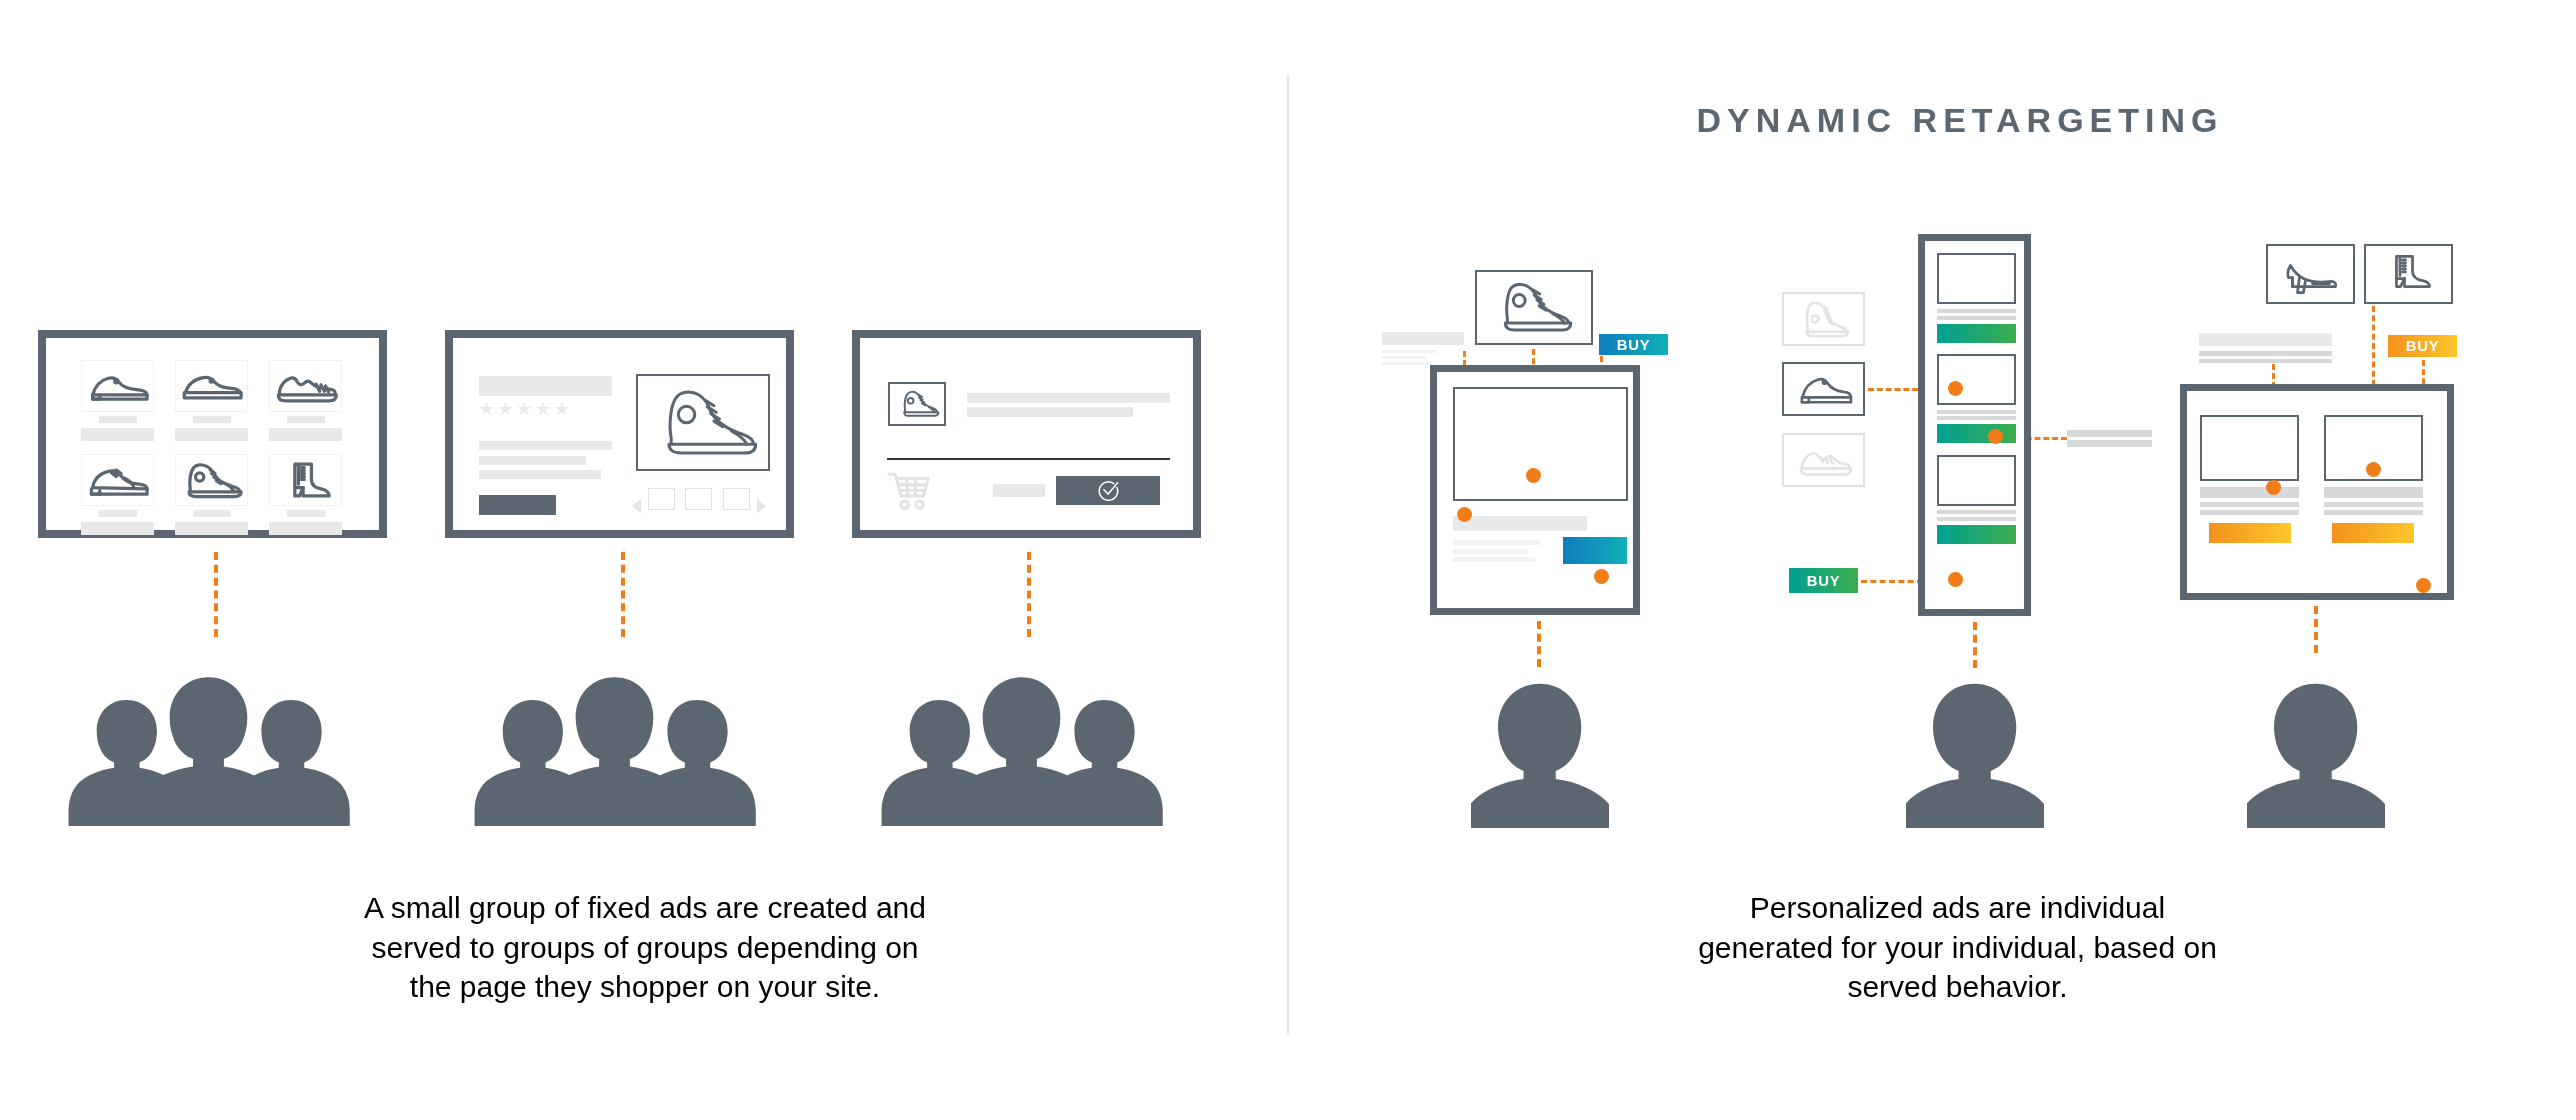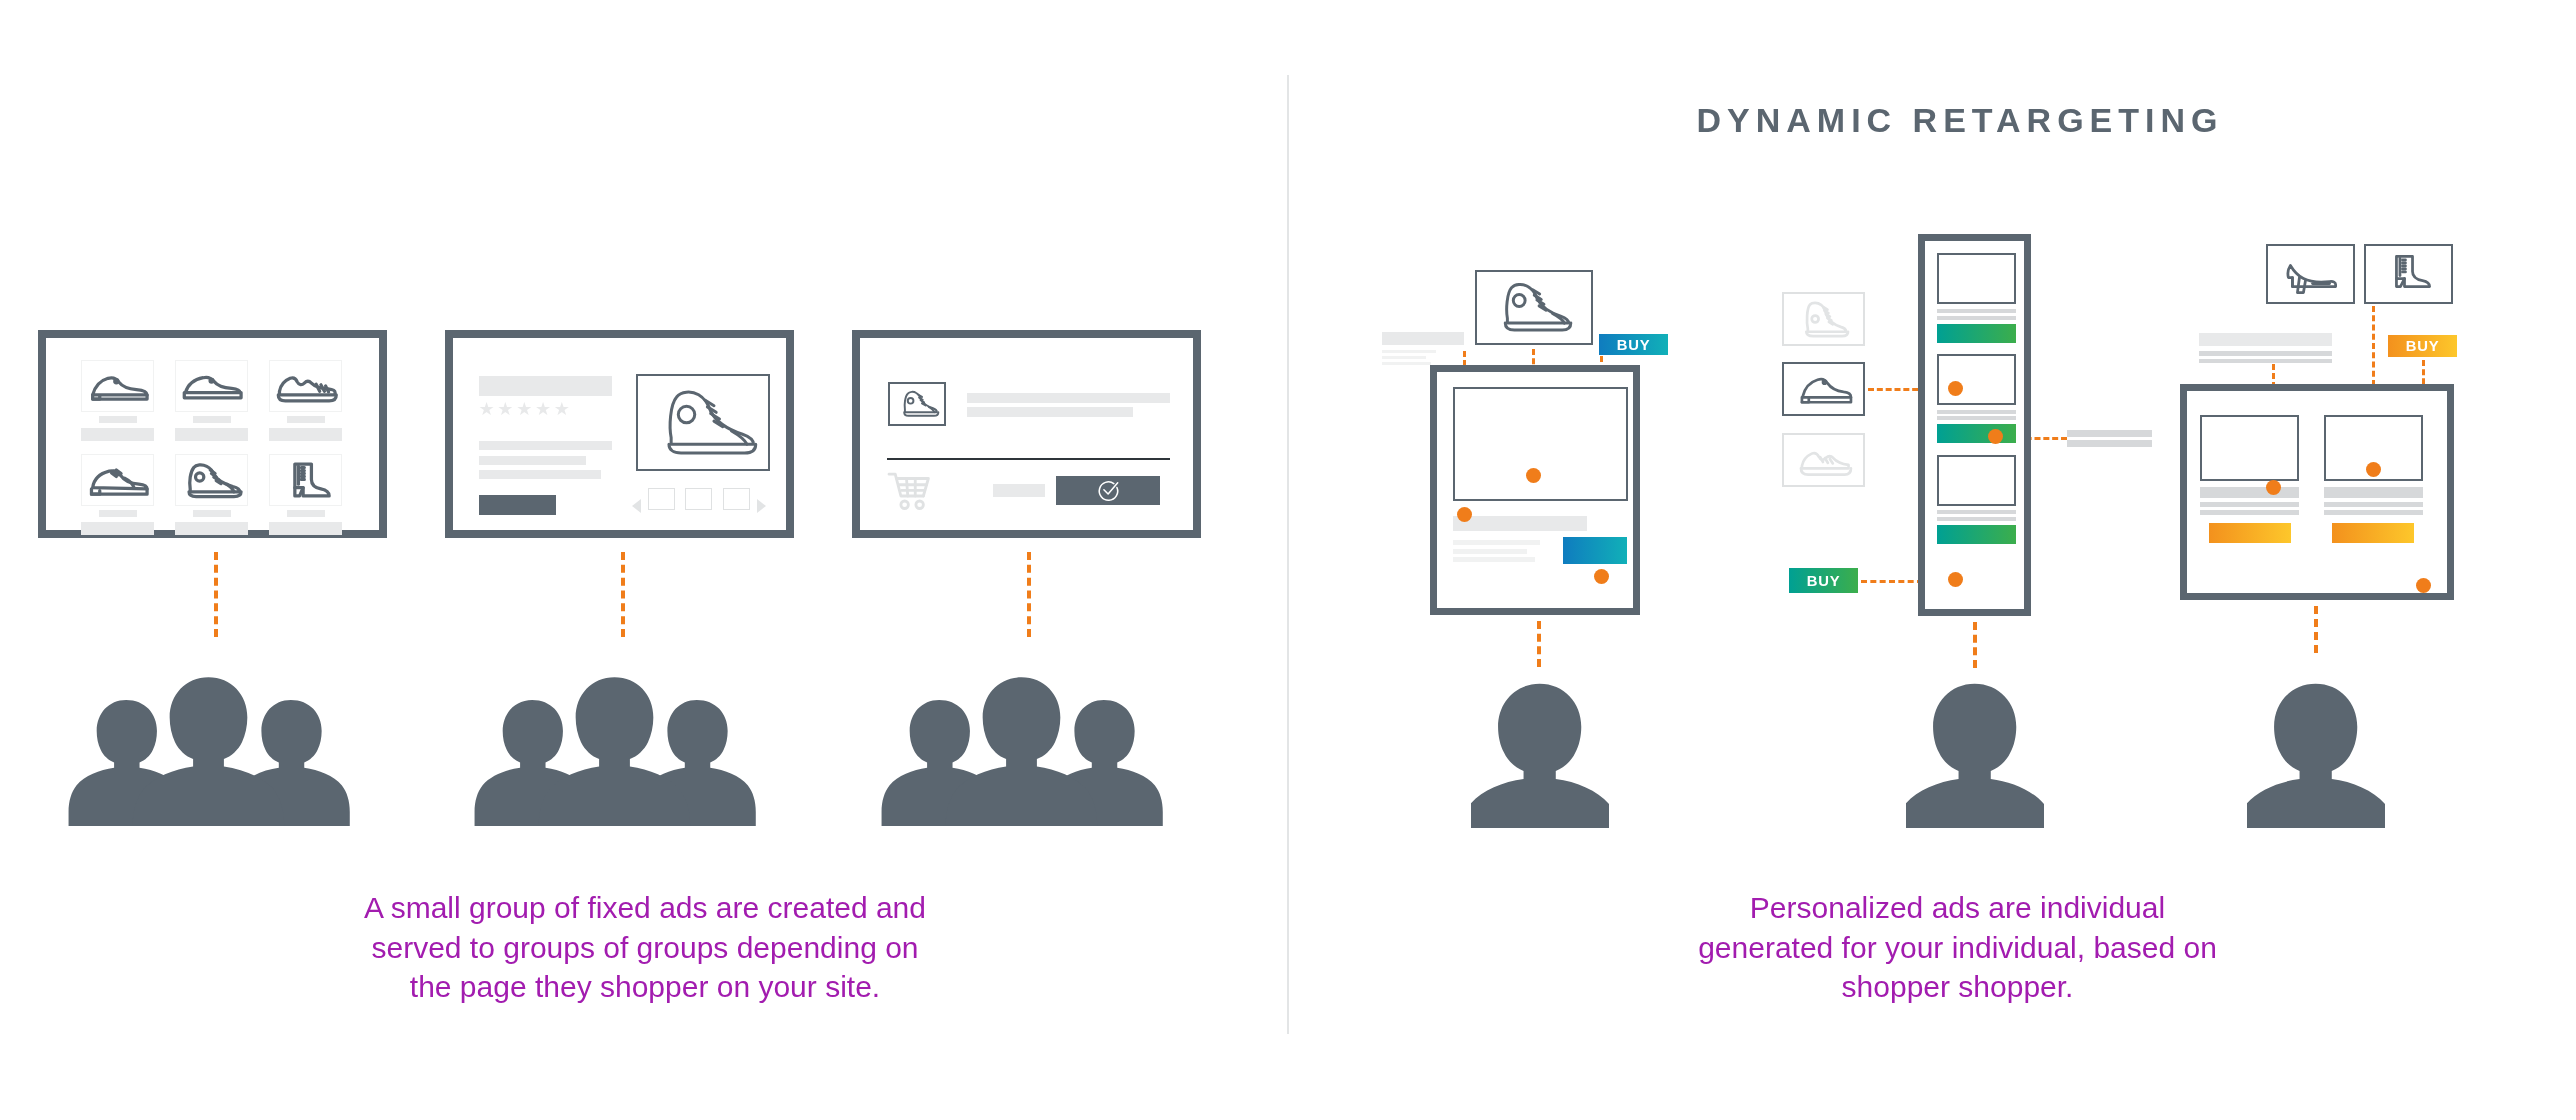--- a/index.html
+++ b/index.html
@@ -29,21 +29,21 @@
     position: absolute;
     left: 1287px; top: 75px;
     width: 2px; height: 959px;
     background: #e3e5e6;
   }
 
   .caption {
     position: absolute;
     font-size: 30px;
     line-height: 1.32;
-    color: #a21caf;
+    color: #000000;
     text-align: center;
     font-weight: 300;
   }
 
   
   .win {
     position: absolute;
     background: #ffffff;
     border: 8.7px solid #5b6670;
   }
@@ -501,17 +501,17 @@
 
   <div class="people" style="left:2247px; top:677px; width:138px; height:151px;">
     <svg viewBox="0 0 205 225">
       <path d="M102 10 c-36 0 -62 28 -62 64 0 14 3 28 9 39 c6 13 17 22 29 27 l0 12 c-31 4 -62 17 -79 37 c-11 14 -17 33 -17 55 l0 1 l240 0 l0 -1 c0 -22 -6 -41 -17 -55 c-17 -20 -48 -33 -79 -37 l0 -12 c12 -5 23 -14 29 -27 c6 -11 9 -25 9 -39 c0 -36 -26 -64 -62 -64 z"></path>
     </svg>
   </div>
 
   <div class="caption" style="left:1558px; top:888px; width:799px;">
     <div>Personalized ads are individual</div>
     <div>generated for your individual, based on</div>
-    <div>shopper shopper.</div>
+    <div>served behavior.</div>
   </div>
 
 </div>
 
 
 </body></html>

